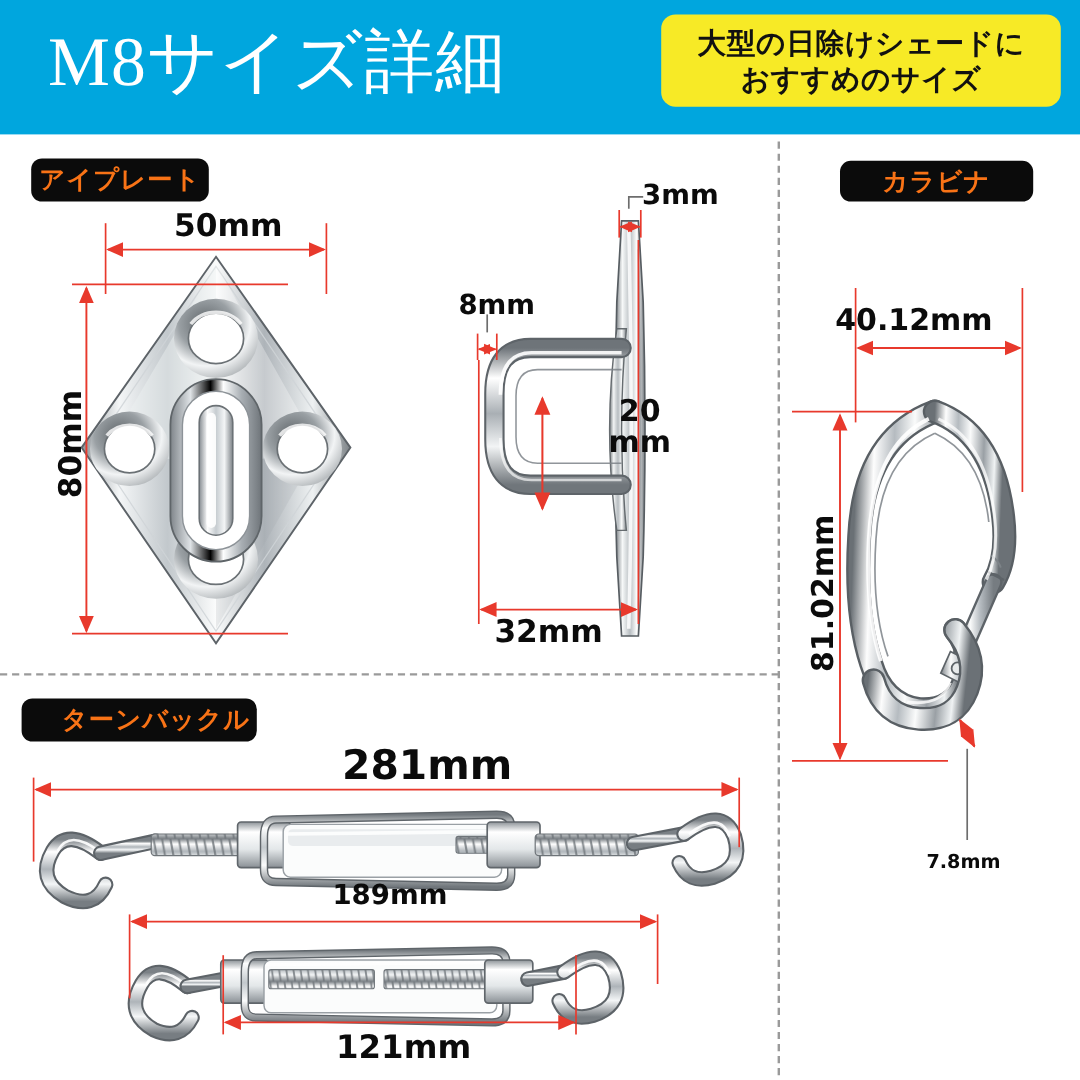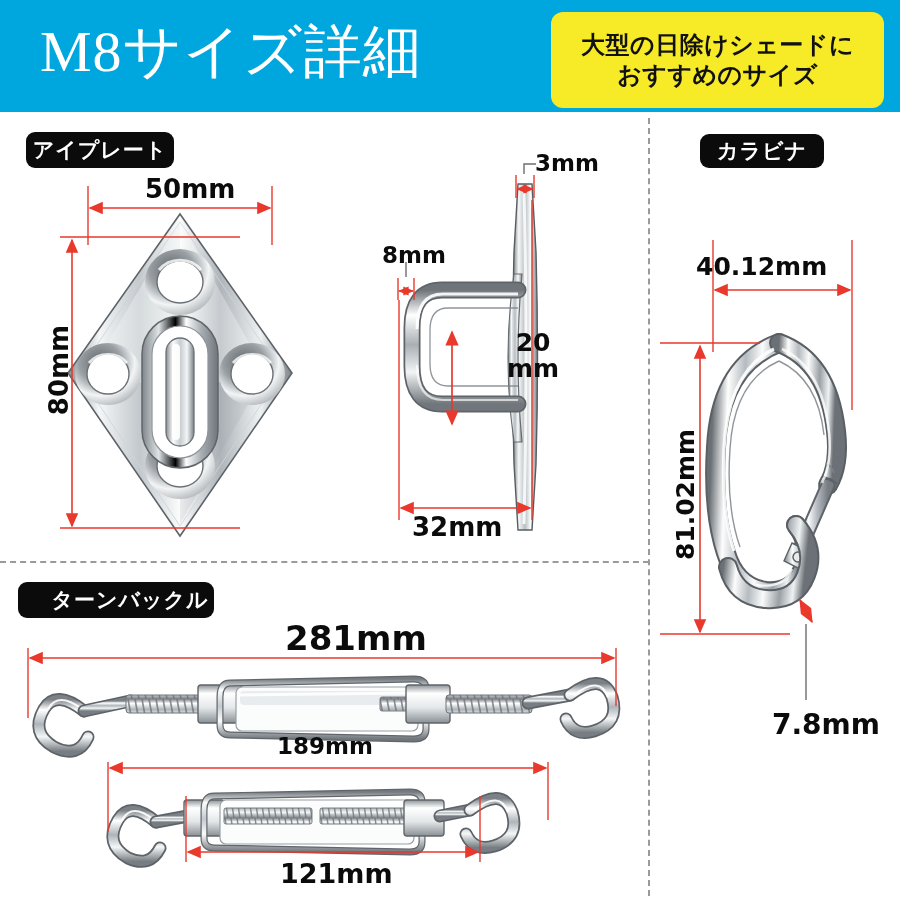--- a/index.html
+++ b/index.html
@@ -17,21 +17,21 @@
     position:absolute;left:0;top:0;width:900px;height:112px;
     background:#00a6de;
   }
   .header-title{
     position:absolute;left:40px;top:14px;
     font-family:"Liberation Serif","DejaVu Serif",serif;
     font-size:58px;line-height:76px;color:#ffffff;
     letter-spacing:1px;white-space:nowrap;
   }
   .badge{
-    position:absolute;left:551px;top:12px;width:333px;height:96px;
+    position:absolute;left:551px;top:12px;width:333px;height:77px;
     background:#f7ea26;border-radius:12px;
     display:flex;flex-direction:column;align-items:center;justify-content:center;
   }
   .badge-line{
     font-size:24px;line-height:30px;color:#111;
     font-family:"DejaVu Sans","Liberation Sans",sans-serif;
     font-weight:700;white-space:nowrap;letter-spacing:0.5px;
   }
 
   
@@ -40,27 +40,27 @@
     border-left:2px dashed #9a9a9a;
   }
   .divider-h{
     position:absolute;left:0px;top:561px;width:649px;height:0;
     border-top:2px dashed #9a9a9a;
   }
 
   
   .tag{
     position:absolute;background:#0b0b0b;border-radius:9px;
-    color:#ffffff;font-weight:700;
+    color:#f97316;font-weight:700;
     font-family:"DejaVu Sans","Liberation Sans",sans-serif;
     display:flex;align-items:center;justify-content:center;
     letter-spacing:1px;
   }
   #tag-eyeplate{left:26px;top:132px;width:148px;height:36px;font-size:21px;}
-  #tag-carabiner{left:700px;top:134px;width:124px;height:34px;font-size:21px;}
+  #tag-carabiner{left:700px;top:134px;width:161px;height:34px;font-size:21px;}
   #tag-turnbuckle{left:18px;top:582px;width:168px;height:36px;font-size:21px;padding-left:28px;}
 
   
   .dim{
     position:absolute;color:#0b0b0b;font-weight:700;
     font-family:"DejaVu Sans","Liberation Sans",sans-serif;
     white-space:nowrap;
   }
   .dim-v{transform-origin:center center;}
 
@@ -446,21 +446,21 @@
     <div>20</div>
     <div>mm</div>
   </div>
 
   <div class="dim" style="left:412px;top:512px;font-size:26px;">32mm</div>
 
   <div class="dim" style="left:696px;top:252px;font-size:25px;text-align:right;">40.12mm</div>
 
   <div class="dim dim-v" style="left:620px;top:480px;font-size:25px;transform:rotate(-90deg);">81.02mm</div>
 
-  <div class="dim" style="left:772px;top:708px;font-size:28px;">7.8mm</div>
+  <div class="dim" style="left:772px;top:708px;font-size:16px;">7.8mm</div>
 
   <div class="dim" style="left:285px;top:618px;font-size:34px;">281mm</div>
 
   <div class="dim" style="left:277px;top:733px;font-size:23px;">189mm</div>
 
   <div class="dim" style="left:280px;top:858px;font-size:27px;">121mm</div>
 
 </div>
 
 </body></html>

